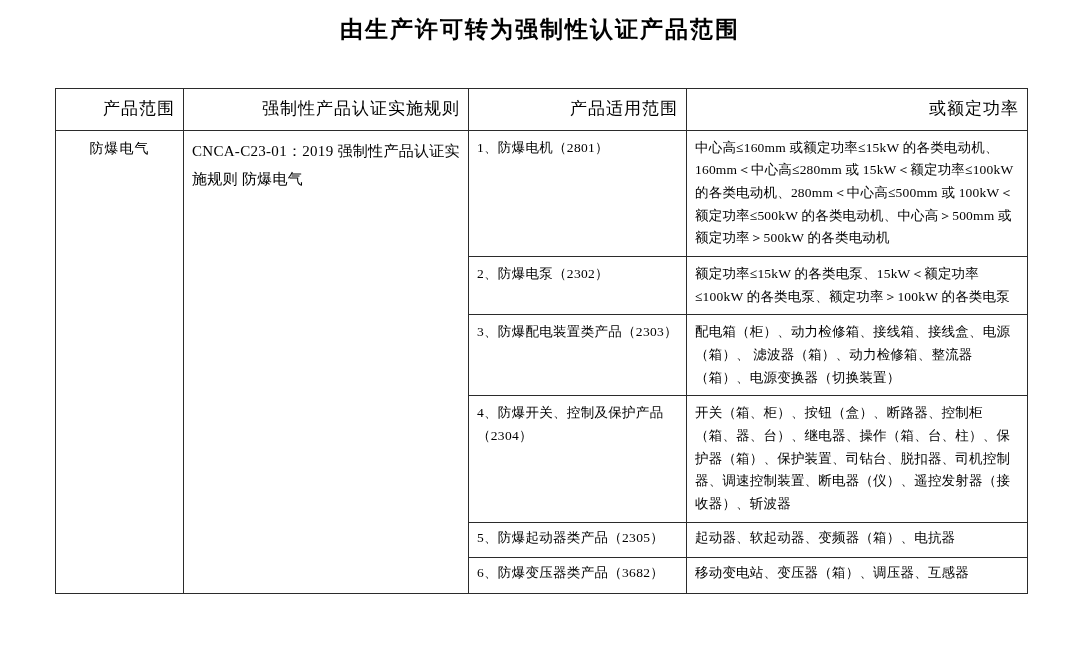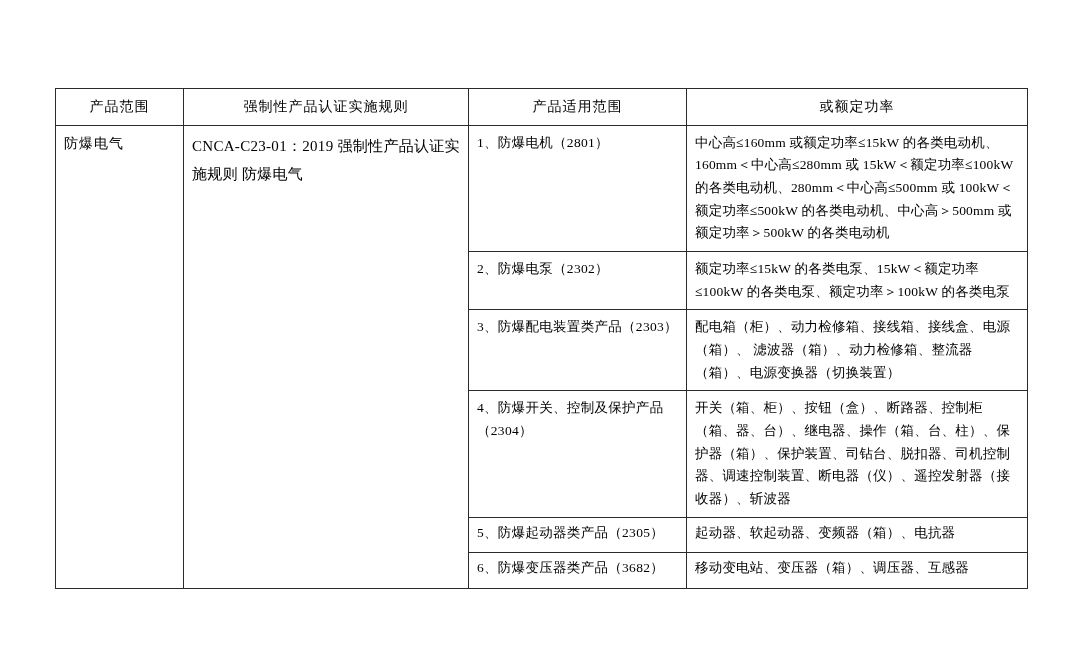--- a/index.html
+++ b/index.html
@@ -42,35 +42,35 @@
     font-size: 13.5px;
     line-height: 1.68;
   }
   table.main td, table.main th {
     border: 1px solid #2b2b2b;
     vertical-align: top;
     padding: 6px 8px;
     font-weight: normal;
   }
   .hdr td {
-    text-align: center;
+    text-align: right;
     font-weight: bold;
-    font-size: 14px;
+    font-size: 17px;
     padding-top: 6px;
     padding-bottom: 6px;
     letter-spacing: 1px;
     vertical-align: middle;
   }
   .col1 { width: 128px; }
   .col2 { width: 285px; }
   .col3 { width: 218px; }
   .col4 { width: 341px; }
 
   td.c1 {
-    text-align: left;
+    text-align: center;
     vertical-align: middle;
     padding-left: 22px;
     letter-spacing: 1px;
     font-size: 14px;
   }
   td.c2 {
     vertical-align: middle;
     padding-left: 10px;
     padding-right: 10px;
     font-size: 15px;
@@ -92,20 +92,21 @@
   td.c3.tight, td.c4.tight {
     padding-top: 4px;
     padding-bottom: 8px;
   }
 </style>
 </head>
 <body>
 
 <div class="page">
 
+  <div class="doc-title">由生产许可转为强制性认证产品范围</div>
 
   <div class="table-wrap">
     <table class="main">
       <colgroup>
         <col class="col1">
         <col class="col2">
         <col class="col3">
         <col class="col4">
       </colgroup>
       <tbody>

